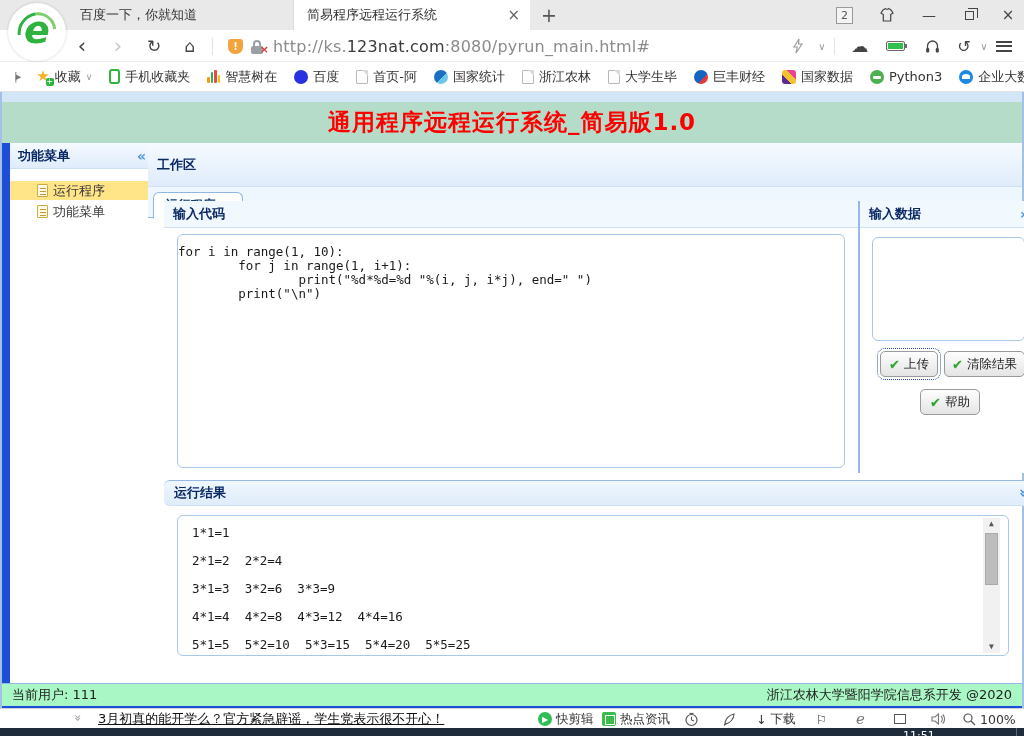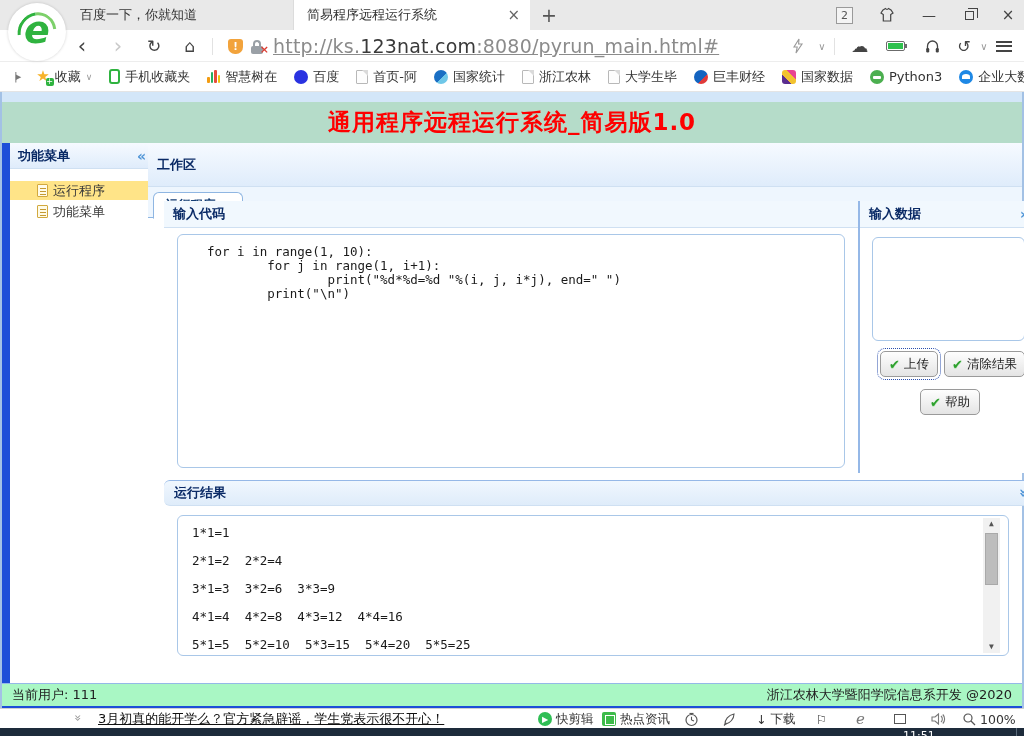--- a/index.html
+++ b/index.html
@@ -39,21 +39,21 @@
   .nav-refresh{left:142px;font-size:17px;}
   .nav-home{left:178px;font-size:17px;}
   .vsep{position:absolute;top:8px;width:1px;height:17px;background:#e2e2e2;}
   .addr{position:absolute;left:228px;top:0;height:32px;display:flex;align-items:center;gap:7px;}
   .shield{width:15px;height:15px;background:#f2a33c;border-radius:3px 3px 7px 7px;color:#fff;font-size:10px;
           font-weight:bold;display:flex;align-items:center;justify-content:center;}
   .lockx{position:relative;width:16px;height:15px;}
   .lockx .shackle{position:absolute;left:3px;top:1px;width:8px;height:7px;border:2px solid #9aa0a6;border-bottom:none;border-radius:5px 5px 0 0;}
   .lockx .body{position:absolute;left:1px;top:7px;width:12px;height:8px;background:#9aa0a6;border-radius:2px;}
   .lockx .x{position:absolute;right:-3px;bottom:-2px;color:#dd3b30;font-size:11px;font-weight:bold;}
-  .urltxt{font-size:19px;color:#8b8b8b;letter-spacing:.2px;text-decoration:underline;}
+  .urltxt{font-size:16px;color:#8b8b8b;letter-spacing:.2px;}
   .urltxt b{color:#3a3a3a;font-weight:normal;}
   .lightning{left:786px;}
   .caretico{font-size:10px;color:#999;}
   .c1{left:810px;}
   .cloudi{left:848px;font-size:17px;}
   .battery{position:absolute;left:886px;top:11px;width:19px;height:10px;border:1px solid #6b6b6b;border-radius:2px;padding:1px;}
   .battery .fill{width:100%;height:100%;background:#2fc14e;}
   .battery:after{content:"";position:absolute;right:-3px;top:2px;width:2px;height:4px;background:#6b6b6b;}
   .headset{left:920px;}
   .undoi{left:952px;font-size:16px;}
@@ -102,21 +102,21 @@
   .ws-hdr{height:44px;padding:0 9px;border-bottom:1px solid #cfe0f2;}
   .tabs2{position:relative;height:31px;background:#eef6fe;border-bottom:1px solid #8fb6e2;}
   .wtab{position:absolute;left:5px;top:5px;height:27px;width:90px;background:#fff;border:1px solid #8fb6e2;border-bottom-color:#fff;
         border-radius:6px 6px 0 0;display:flex;align-items:center;justify-content:center;gap:5px;
         font-size:12.5px;font-weight:bold;color:#123c74;}
   .wtab .x{color:#8aa4c8;font-weight:normal;font-size:12px;}
   .main{position:absolute;left:16px;top:58px;width:874px;height:482px;}
   .subhdr{height:27px;background:#f1f8fe;border-bottom:1px solid #cfe0f2;padding:0 9px;}
   .codepanel{position:absolute;left:0;top:0;width:694px;height:272px;}
   .codebox{position:absolute;left:13px;top:33px;width:668px;height:234px;border:1px solid #a9c7e8;border-radius:6px;
-           padding:10px 29px;font-family:"DejaVu Sans Mono","Liberation Mono",monospace;font-size:12.5px;line-height:14px;
+           padding:10px 0;font-family:"DejaVu Sans Mono","Liberation Mono",monospace;font-size:12.5px;line-height:14px;
            color:#1a1a1a;white-space:pre;overflow:hidden;background:#fff;}
   .datapanel{position:absolute;left:694px;top:0;width:180px;height:272px;border-left:2px solid #95b8e7;background:#fff;}
   .datapanel .subhdr{justify-content:space-between;}
   .databox{position:absolute;left:12px;top:36px;width:153px;height:104px;border:1px solid #a9c7e8;border-radius:6px;background:#fff;}
   .btn{position:absolute;height:26px;border:1px solid #9a9a9a;border-radius:5px;
        background:linear-gradient(#fefefe,#e4e4e4);font-size:12.5px;color:#222;
        display:flex;align-items:center;justify-content:center;gap:4px;font-family:inherit;}
   .btn .ck{color:#2ea12e;font-weight:bold;font-size:13px;text-shadow:0 1px 0 #bfe8bf;}
   .btn-upload{left:20px;top:150px;width:58px;outline:1px dotted #2b4fae;outline-offset:2px;}
   .btn-clear{left:84px;top:150px;width:81px;}

